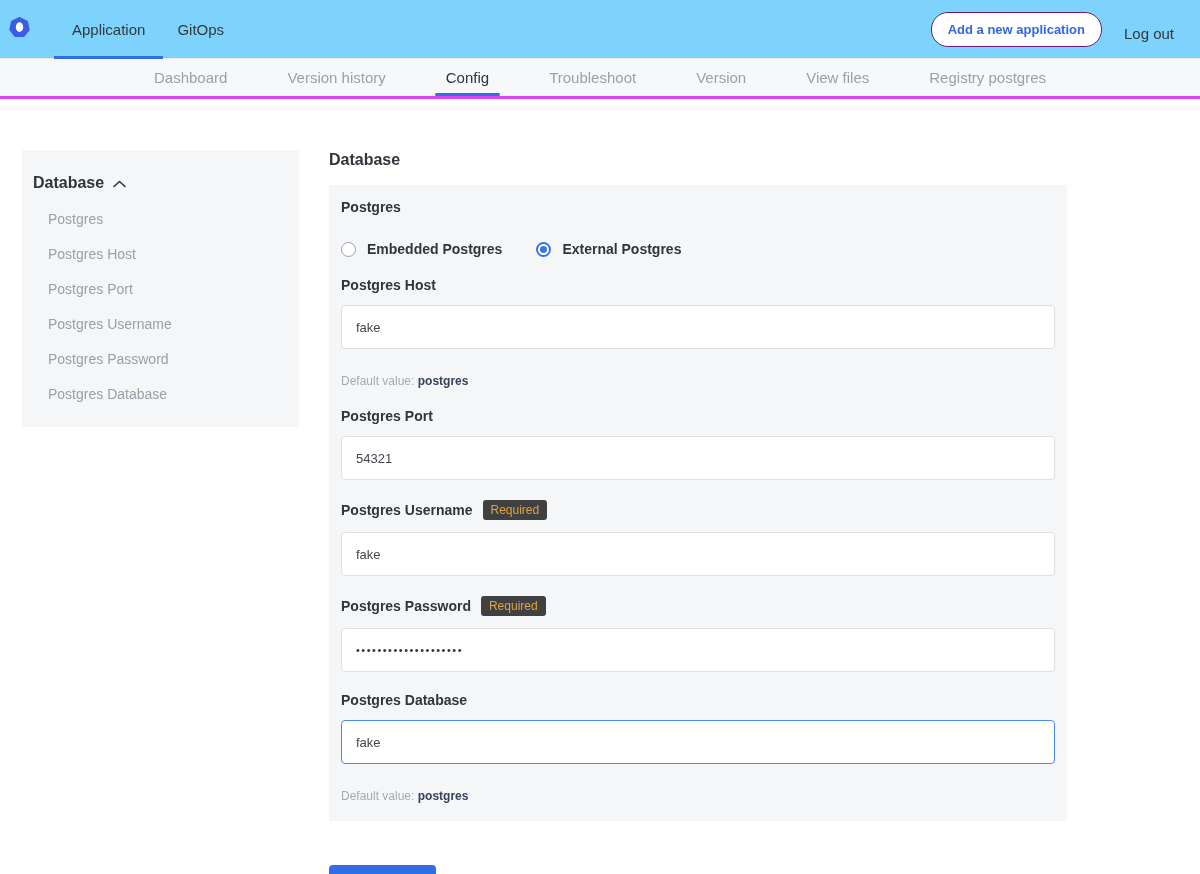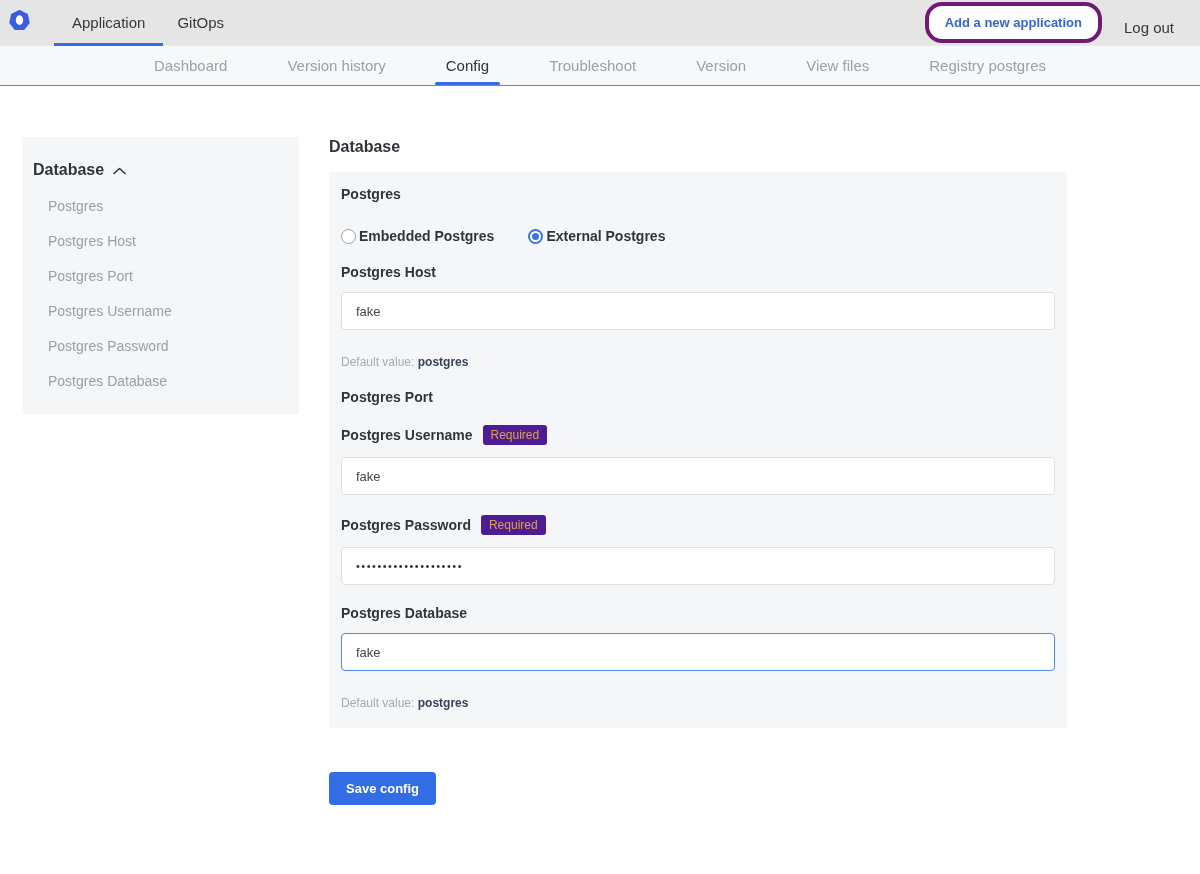--- a/index.html
+++ b/index.html
@@ -5,45 +5,45 @@
   * { margin:0; padding:0; box-sizing:border-box; }
   html,body { background:#ffffff; }
   body {
     width:1200px; height:874px; overflow:hidden;
     font-family:"Liberation Sans", "DejaVu Sans", sans-serif;
     color:#30353b; position:relative;
   }
 
   
   .topbar {
-    height:46px; display:flex; align-items:stretch;
-    border-bottom:1px solid #e7e9ec; background:#e5e5e5; padding-right:26px;
+    height:59px; display:flex; align-items:stretch;
+    border-bottom:1px solid #e7e9ec; background:#7dd3fc; padding-right:26px;
   }
   .logo-wrap { display:flex; align-items:center; padding-left:9px; width:54px; }
   .top-tabs { display:flex; align-items:stretch; }
   .top-tab {
     display:flex; align-items:center; position:relative;
     padding:0 18px; font-size:15px; font-weight:500; color:#34383d; cursor:pointer;
   }
   .top-tab.gitops { padding:0 14px; }
   .top-tab.active::after {
     content:""; position:absolute; left:0; right:0; bottom:-1px; height:3px;
     background:#326de6;
   }
   .topbar-right { margin-left:auto; display:flex; align-items:center; gap:22px; }
   .add-app-btn {
-    background:#fff; border:4px solid #701a75; color:#3566de;
+    background:#fff; border:1px solid #701a75; color:#3566de;
     font-family:inherit; font-size:13px; font-weight:700;
     border-radius:17px; padding:9px 16px; cursor:pointer; white-space:nowrap;
   }
   .logout { font-size:15px; color:#34383d; cursor:pointer;margin-top:9px; }
 
   
   .subnav {
-    height:40px; background:#f7f8f9; border-bottom:1px solid #d946ef;
+    height:40px; background:#f7f8f9; border-bottom:3px solid #d946ef;
     display:flex; justify-content:center; align-items:stretch; gap:60px;
   }
   .subnav-item {
     display:flex; align-items:center; position:relative;
     font-size:15px; color:#99a1a9; cursor:pointer; white-space:nowrap;
   }
   .subnav-item.active { color:#2e343a; }
   .subnav-item.active::after {
     content:""; position:absolute; bottom:0; left:-11px; right:-11px; height:3px;
     background:#326de6; border-radius:2px;
@@ -67,41 +67,41 @@
   }
 
   .main { position:absolute; left:329px; top:52px; width:738px; }
   .main-title { font-size:16px; font-weight:700; color:#30353b; }
 
   .card { background:#f5f6f8; margin-top:16px; padding:14px 12px 18px; }
   .group-label { font-size:14px; font-weight:700; color:#30353b; }
   .group-desc { font-size:14px; color:#a6abb1; margin-top:8px; }
 
   .radio-row { display:flex; gap:34px; margin-top:26px; }
-  .radio-opt { display:flex; align-items:center; gap:3px; cursor:pointer; }
+  .radio-opt { display:flex; align-items:center; gap:11px; cursor:pointer; }
   .radio-circle {
     width:15px; height:15px; border-radius:50%;
     border:1px solid #9aa0a8; background:#fff; flex:0 0 auto;
   }
   .radio-circle.checked {
     border:2px solid #3b73e8;
     display:flex; align-items:center; justify-content:center;
   }
   .radio-dot { width:7px; height:7px; border-radius:50%; background:#3b73e8; }
   .radio-label { font-size:14px; font-weight:600; color:#30353b; }
 
   .field { margin-top:20px; }
   .field-label-row { display:flex; align-items:center; gap:10px; }
   .field-label { font-size:14px; font-weight:700; color:#30353b; }
   .required-badge {
-    background:#4c1d95; color:#e0a343; font-size:12px;
+    background:#404040; color:#e0a343; font-size:12px;
     padding:4px 8px; border-radius:3px; line-height:12px;
   }
   .field input {
-    display:block; margin-top:12px; width:100%; height:38px;
+    display:block; margin-top:12px; width:100%; height:44px;
     border:1px solid #dce0e5; border-radius:4px; background:#fff;
     padding:0 14px; font-size:13px; color:#42474d; font-family:inherit;
     outline:none;
   }
   .field input.focused { border:1px solid #4c8af0; }
   .field input.password { font-size:11px; letter-spacing:1.5px; color:#2d3138; }
   .field-help { margin-top:25px; font-size:12px; color:#a6abb1; }
   .field-help b { color:#36435c; font-weight:700; }
 
   .save-btn {
@@ -194,20 +194,21 @@
           <span class="field-label">Postgres Host</span>
         </div>
         <input type="text" value="fake" style="">
         <div class="field-help"><span>Default value:</span> <b>postgres</b></div>
       </div>
 
       <div class="field">
         <div class="field-label-row">
           <span class="field-label">Postgres Port</span>
         </div>
+        <input type="text" value="54321" style="">
       </div>
 
       <div class="field">
         <div class="field-label-row">
           <span class="field-label">Postgres Username</span>
           <span class="required-badge">Required</span>
         </div>
         <input type="text" value="fake" style="">
       </div>
 

